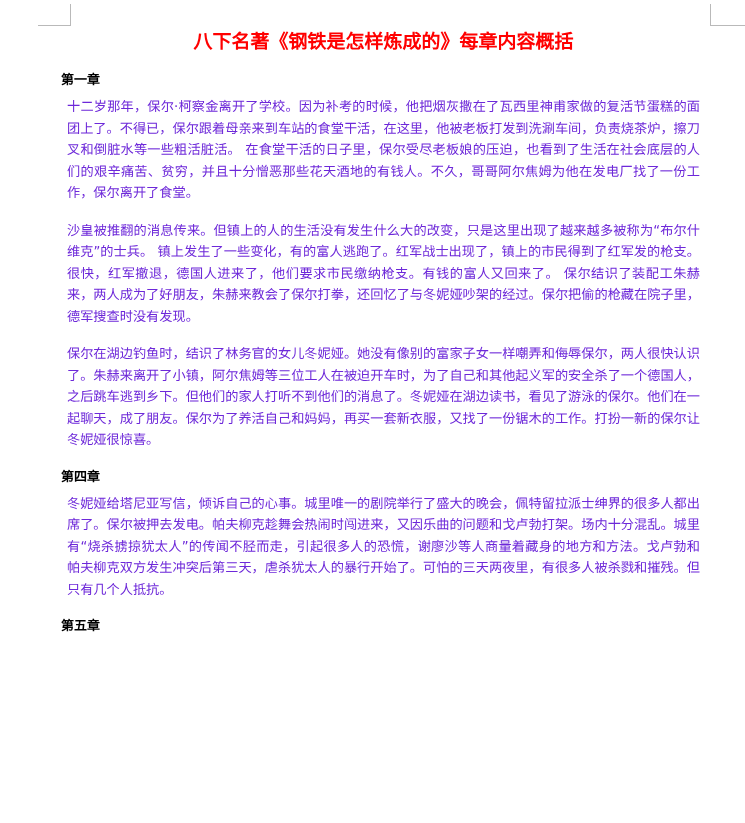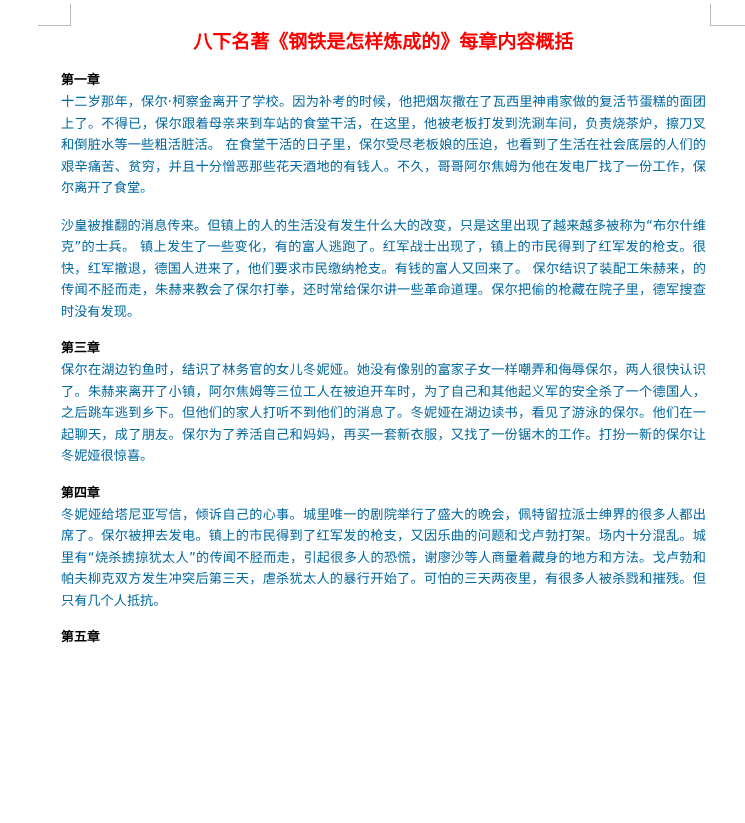--- a/index.html
+++ b/index.html
@@ -79,23 +79,23 @@
     font-size: 13px;
     font-weight: bold;
     color: #000000;
     line-height: 20px;
     margin: 16px 0 1px 0;
     letter-spacing: 0px;
   }
 
   .chapter-body {
     font-size: 13.2px;
-    color: #0369a1;
+    color: #6d28d9;
     line-height: 21.5px;
-    margin: 0;
+    margin: 6px;
     text-align: justify;
     text-justify: inter-ideograph;
     letter-spacing: 0px;
     word-break: break-all;
   }
 </style>
 </head>
 <body>
 
 <div id="page">
@@ -113,31 +113,30 @@
   <div id="doc">
 
     <h1 id="doc-title">八下名著《钢铁是怎样炼成的》每章内容概括</h1>
 
     <section class="chapter">
       <h2 class="chapter-heading">第一章</h2>
       <p class="chapter-body">十二岁那年，保尔·柯察金离开了学校。因为补考的时候，他把烟灰撒在了瓦西里神甫家做的复活节蛋糕的面团上了。不得已，保尔跟着母亲来到车站的食堂干活，在这里，他被老板打发到洗涮车间，负责烧茶炉，擦刀叉和倒脏水等一些粗活脏活。 在食堂干活的日子里，保尔受尽老板娘的压迫，也看到了生活在社会底层的人们的艰辛痛苦、贫穷，并且十分憎恶那些花天酒地的有钱人。不久，哥哥阿尔焦姆为他在发电厂找了一份工作，保尔离开了食堂。</p>
     </section>
 
     <section class="chapter">
-      <p class="chapter-body">沙皇被推翻的消息传来。但镇上的人的生活没有发生什么大的改变，只是这里出现了越来越多被称为“布尔什维克”的士兵。 镇上发生了一些变化，有的富人逃跑了。红军战士出现了，镇上的市民得到了红军发的枪支。很快，红军撤退，德国人进来了，他们要求市民缴纳枪支。有钱的富人又回来了。 保尔结识了装配工朱赫来，的传闻不胫而走，朱赫来教会了保尔打拳，还时常给保尔讲一些革命道理。保尔把偷的枪藏在院子里，德军搜查时没有发现。</p>
+      <p class="chapter-body">沙皇被推翻的消息传来。但镇上的人的生活没有发生什么大的改变，只是这里出现了越来越多被称为“布尔什维克”的士兵。 镇上发生了一些变化，有的富人逃跑了。红军战士出现了，镇上的市民得到了红军发的枪支。很快，红军撤退，德国人进来了，他们要求市民缴纳枪支。有钱的富人又回来了。 保尔结识了装配工朱赫来，两人成为了好朋友，朱赫来教会了保尔打拳，还回忆了与冬妮娅吵架的经过。保尔把偷的枪藏在院子里，德军搜查时没有发现。</p>
     </section>
 
     <section class="chapter">
-      <h2 class="chapter-heading">第三章</h2>
       <p class="chapter-body">保尔在湖边钓鱼时，结识了林务官的女儿冬妮娅。她没有像别的富家子女一样嘲弄和侮辱保尔，两人很快认识了。朱赫来离开了小镇，阿尔焦姆等三位工人在被迫开车时，为了自己和其他起义军的安全杀了一个德国人，之后跳车逃到乡下。但他们的家人打听不到他们的消息了。冬妮娅在湖边读书，看见了游泳的保尔。他们在一起聊天，成了朋友。保尔为了养活自己和妈妈，再买一套新衣服，又找了一份锯木的工作。打扮一新的保尔让冬妮娅很惊喜。</p>
     </section>
 
     <section class="chapter">
       <h2 class="chapter-heading">第四章</h2>
-      <p class="chapter-body">冬妮娅给塔尼亚写信，倾诉自己的心事。城里唯一的剧院举行了盛大的晚会，佩特留拉派士绅界的很多人都出席了。保尔被押去发电。镇上的市民得到了红军发的枪支，又因乐曲的问题和戈卢勃打架。场内十分混乱。城里有“烧杀掳掠犹太人”的传闻不胫而走，引起很多人的恐慌，谢廖沙等人商量着藏身的地方和方法。戈卢勃和帕夫柳克双方发生冲突后第三天，虐杀犹太人的暴行开始了。可怕的三天两夜里，有很多人被杀戮和摧残。但只有几个人抵抗。</p>
+      <p class="chapter-body">冬妮娅给塔尼亚写信，倾诉自己的心事。城里唯一的剧院举行了盛大的晚会，佩特留拉派士绅界的很多人都出席了。保尔被押去发电。帕夫柳克趁舞会热闹时闯进来，又因乐曲的问题和戈卢勃打架。场内十分混乱。城里有“烧杀掳掠犹太人”的传闻不胫而走，引起很多人的恐慌，谢廖沙等人商量着藏身的地方和方法。戈卢勃和帕夫柳克双方发生冲突后第三天，虐杀犹太人的暴行开始了。可怕的三天两夜里，有很多人被杀戮和摧残。但只有几个人抵抗。</p>
     </section>
 
     <section class="chapter">
       <h2 class="chapter-heading">第五章</h2>
     </section>
 
   </div>
 </div>
 
 </body></html>

